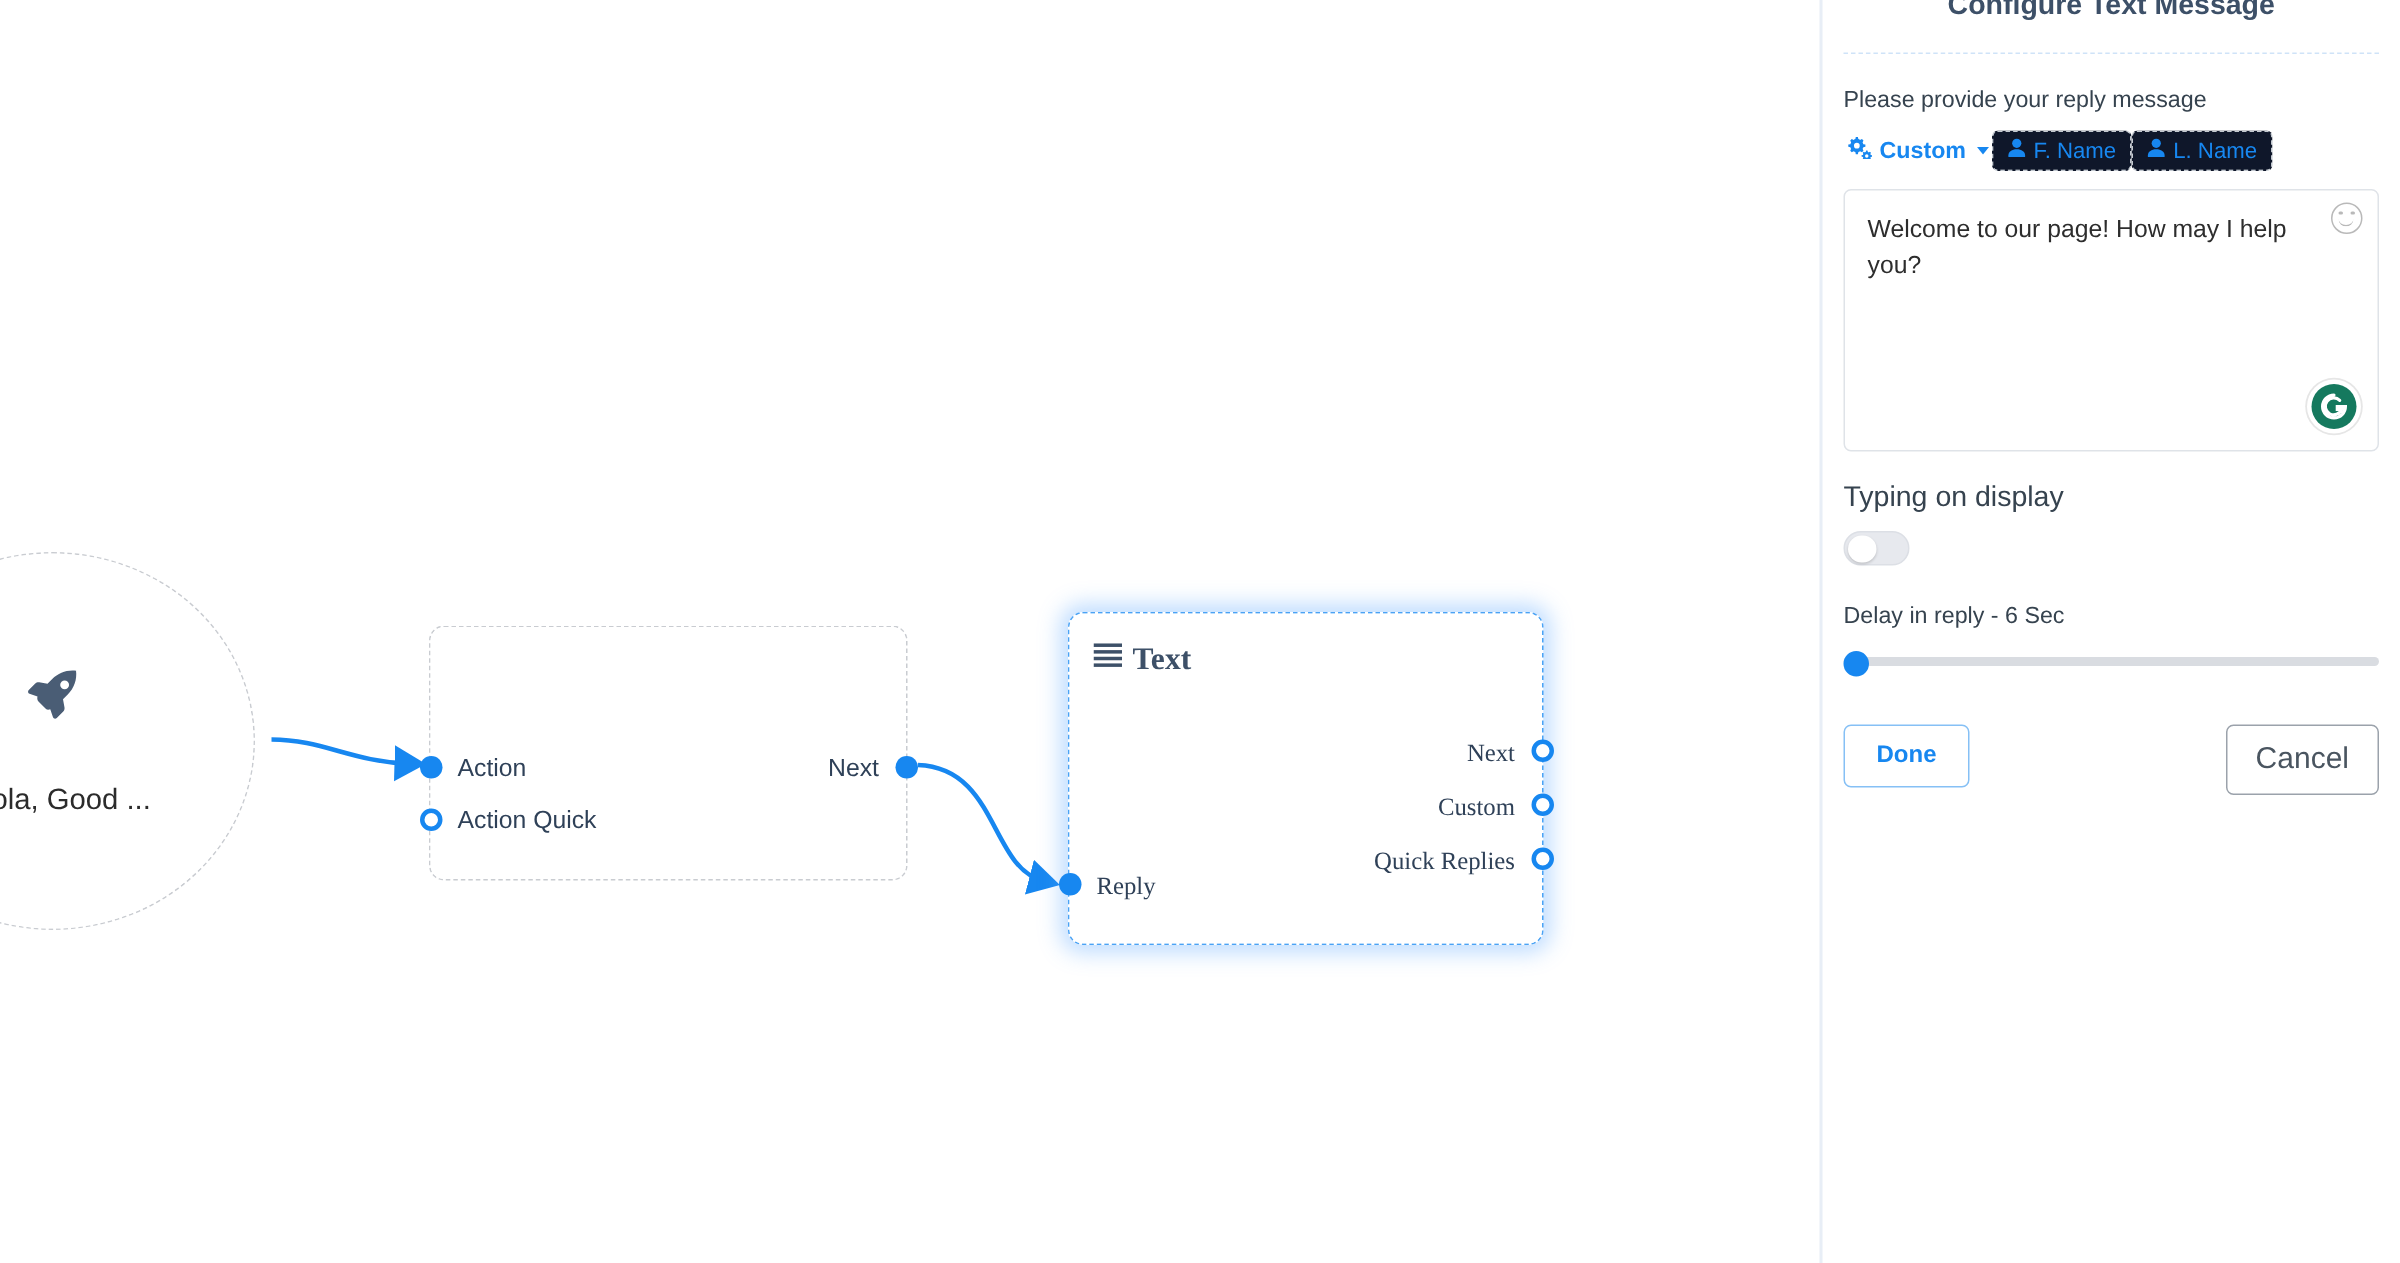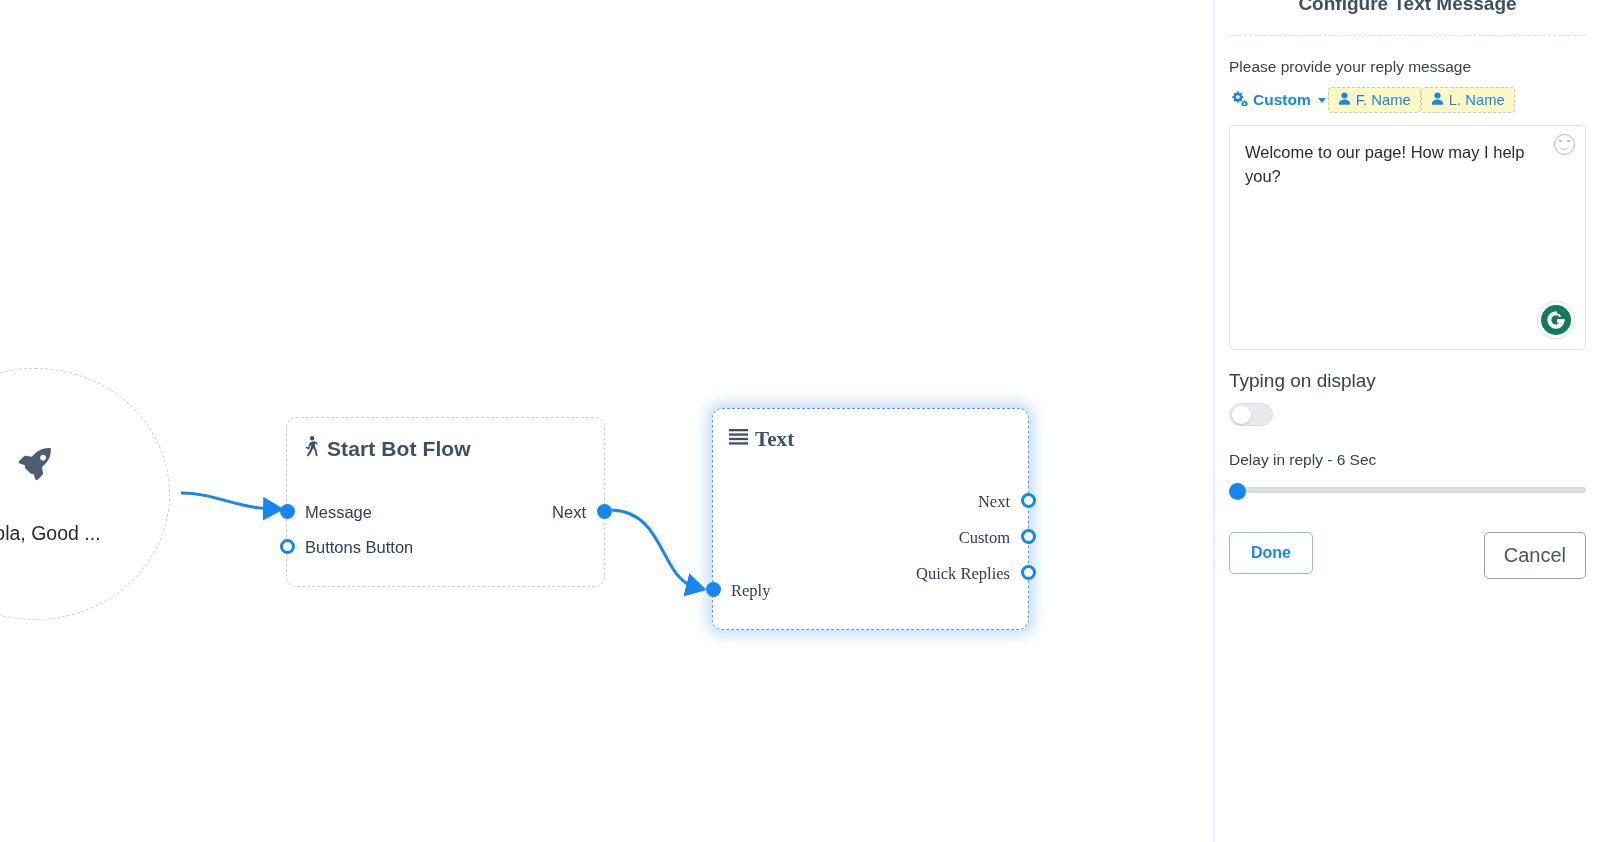--- a/index.html
+++ b/index.html
@@ -98,27 +98,27 @@
     color: #1787f0; font-size: 15.5px; font-weight: bold;
     cursor: pointer; padding: 3px 2px;
   }
   .caret { width: 0; height: 0; border-left: 4.5px solid transparent;
            border-right: 4.5px solid transparent; border-top: 5.5px solid #1787f0;
            margin-left: 2px; }
   .name-token {
     display: flex; align-items: center; gap: 5px;
     border: 1.4px dashed #c3c9d0; border-radius: 4px;
     padding: 4px 9px; color: #1787f0; font-size: 14.8px;
-    background: #fef9c3; cursor: pointer;
+    background: #0f172a; cursor: pointer;
   }
 
   .textarea-wrap {
     position: relative;
     border: 1.3px solid #dfe3e8; border-radius: 5px;
-    height: 225px; background: #ffffff; margin-bottom: 20px;
+    height: 175px; background: #ffffff; margin-bottom: 20px;
   }
   .textarea-text {
     position: absolute; left: 15px; top: 14px; right: 54px;
     font-size: 16.5px; line-height: 24px; color: #2d2d2d;
     white-space: pre-wrap;
   }
   .emoji-btn {
     position: absolute; right: 10px; top: 8px;
     width: 21px; height: 21px; border-radius: 50%;
     border: 1.6px solid #b9b9b9; cursor: pointer;
@@ -200,37 +200,28 @@
     <div class="circle-node" style="left:-100px; top:368px; width:270px; height:252px;">
       <span class="rocket">
         <svg width="40" height="40" viewBox="0 0 24 24" fill="#4a5d75">
           <path d="M21.5 2.5c-3.6-.5-7.1.8-9.6 3.3L10 7.7l-3.3-.6c-.6-.1-1.2.1-1.6.5l-2.6 2.6c-.5.5-.3 1.3.3 1.5l3.2 1.1c-.2.7-.1 1.4.3 1.9l2.9 2.9c.5.5 1.2.6 1.9.3l1.1 3.2c.2.6 1 .8 1.5.3l2.6-2.6c.4-.4.6-1 .5-1.6l-.6-3.3 1.9-1.9c2.5-2.5 3.8-6 3.3-9.6zM15.6 9.4c-.7-.7-.7-1.8 0-2.5s1.8-.7 2.5 0 .7 1.8 0 2.5-1.8.7-2.5 0z"></path>
         </svg>
       </span>
       <span class="ctext">, Hola, Good ...</span>
     </div>
 
     <div class="node dashed-grey" style="left:286px; top:417px; width:319px; height:170px;">
-      <div class="node-title">
-        <span>
-          <svg width="17" height="21" viewBox="0 0 12 20" fill="#3d5068">
-            <circle cx="6.6" cy="2.1" r="2.1"></circle>
-            <path d="M8.2 5.1 L5.6 5.6 C4.8 5.8 4.2 6.4 4.0 7.2 L3.0 10.6 L1.0 9.9 L0.4 11.5 L3.7 12.8 L4.8 9.4 L5.9 9.0 L4.2 14.2 L1.4 18.6 L2.9 19.6 L6.2 14.8 L7.6 11.4 L9.3 14.6 L10.2 19.4 L11.9 19.1 L10.9 13.8 L9.2 9.8 L9.8 7.0 L11.6 8.3 L12 6.7 L9.6 5.3 Z"></path>
-          </svg>
-        </span>
-        <span>Start Bot Flow</span>
-      </div>
 
       <div class="port-row left" style="top:85px;">
         <span class="dot-filled" style="left:-25.5px; top:1px;"></span>
-        <span>Message</span>
+        <span>Action</span>
       </div>
       <div class="port-row left" style="top:120px;">
         <span class="dot-hollow" style="left:-25.5px; top:1px;"></span>
-        <span>Buttons Button</span>
+        <span>Action Quick</span>
       </div>
       <div class="port-row right" style="top:85px;">
         <span>Next</span>
         <span class="dot-filled" style="right:-25.5px; top:1px;"></span>
       </div>
     </div>
 
     <div class="node selected" style="left:712px; top:408px; width:317px; height:222px;">
       <div class="node-title">
         <span>

